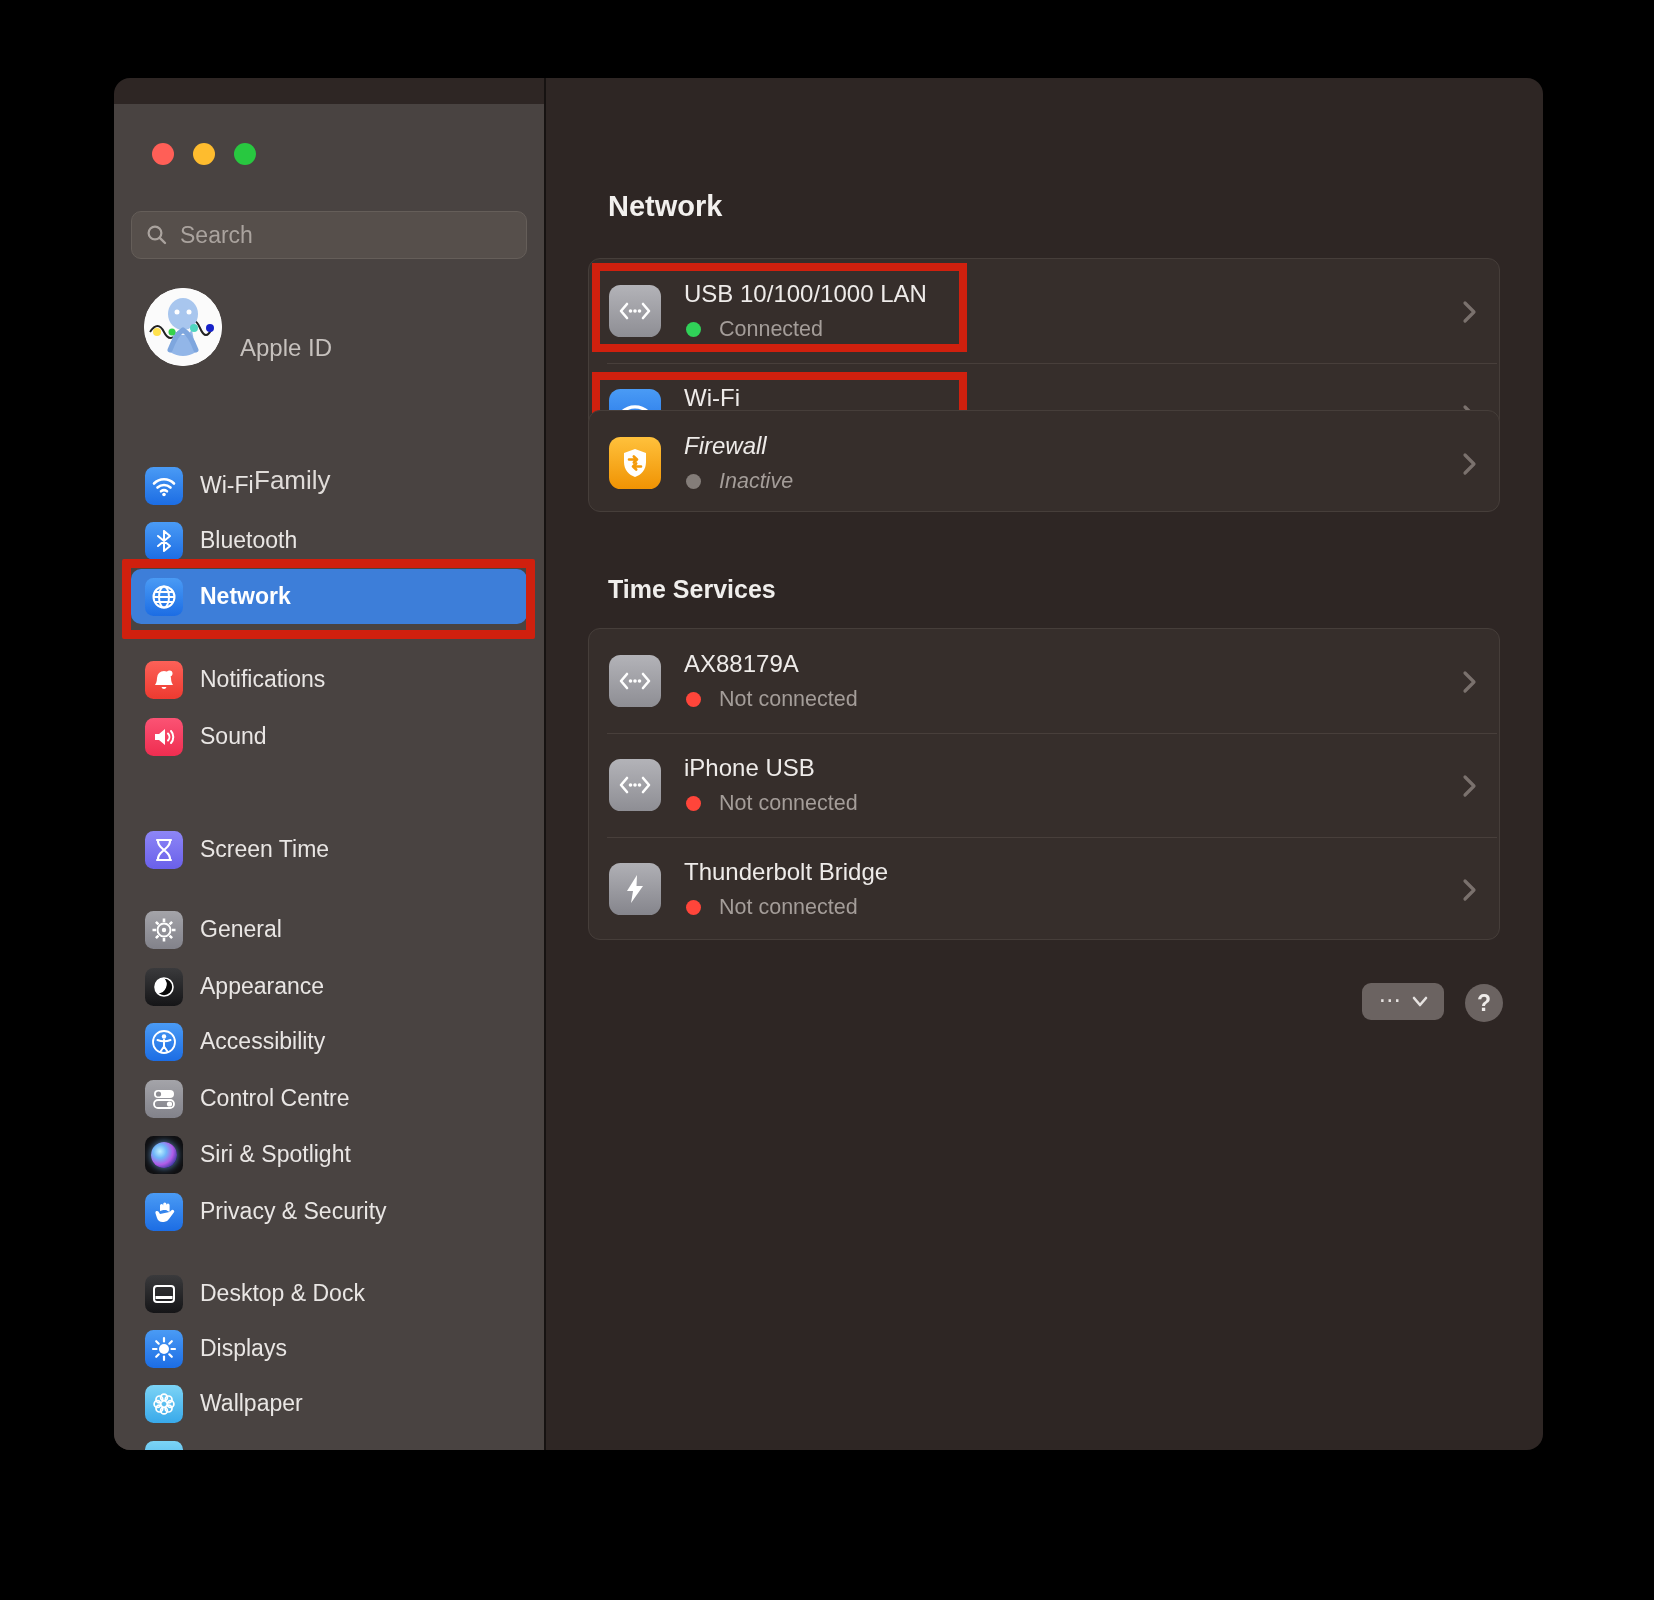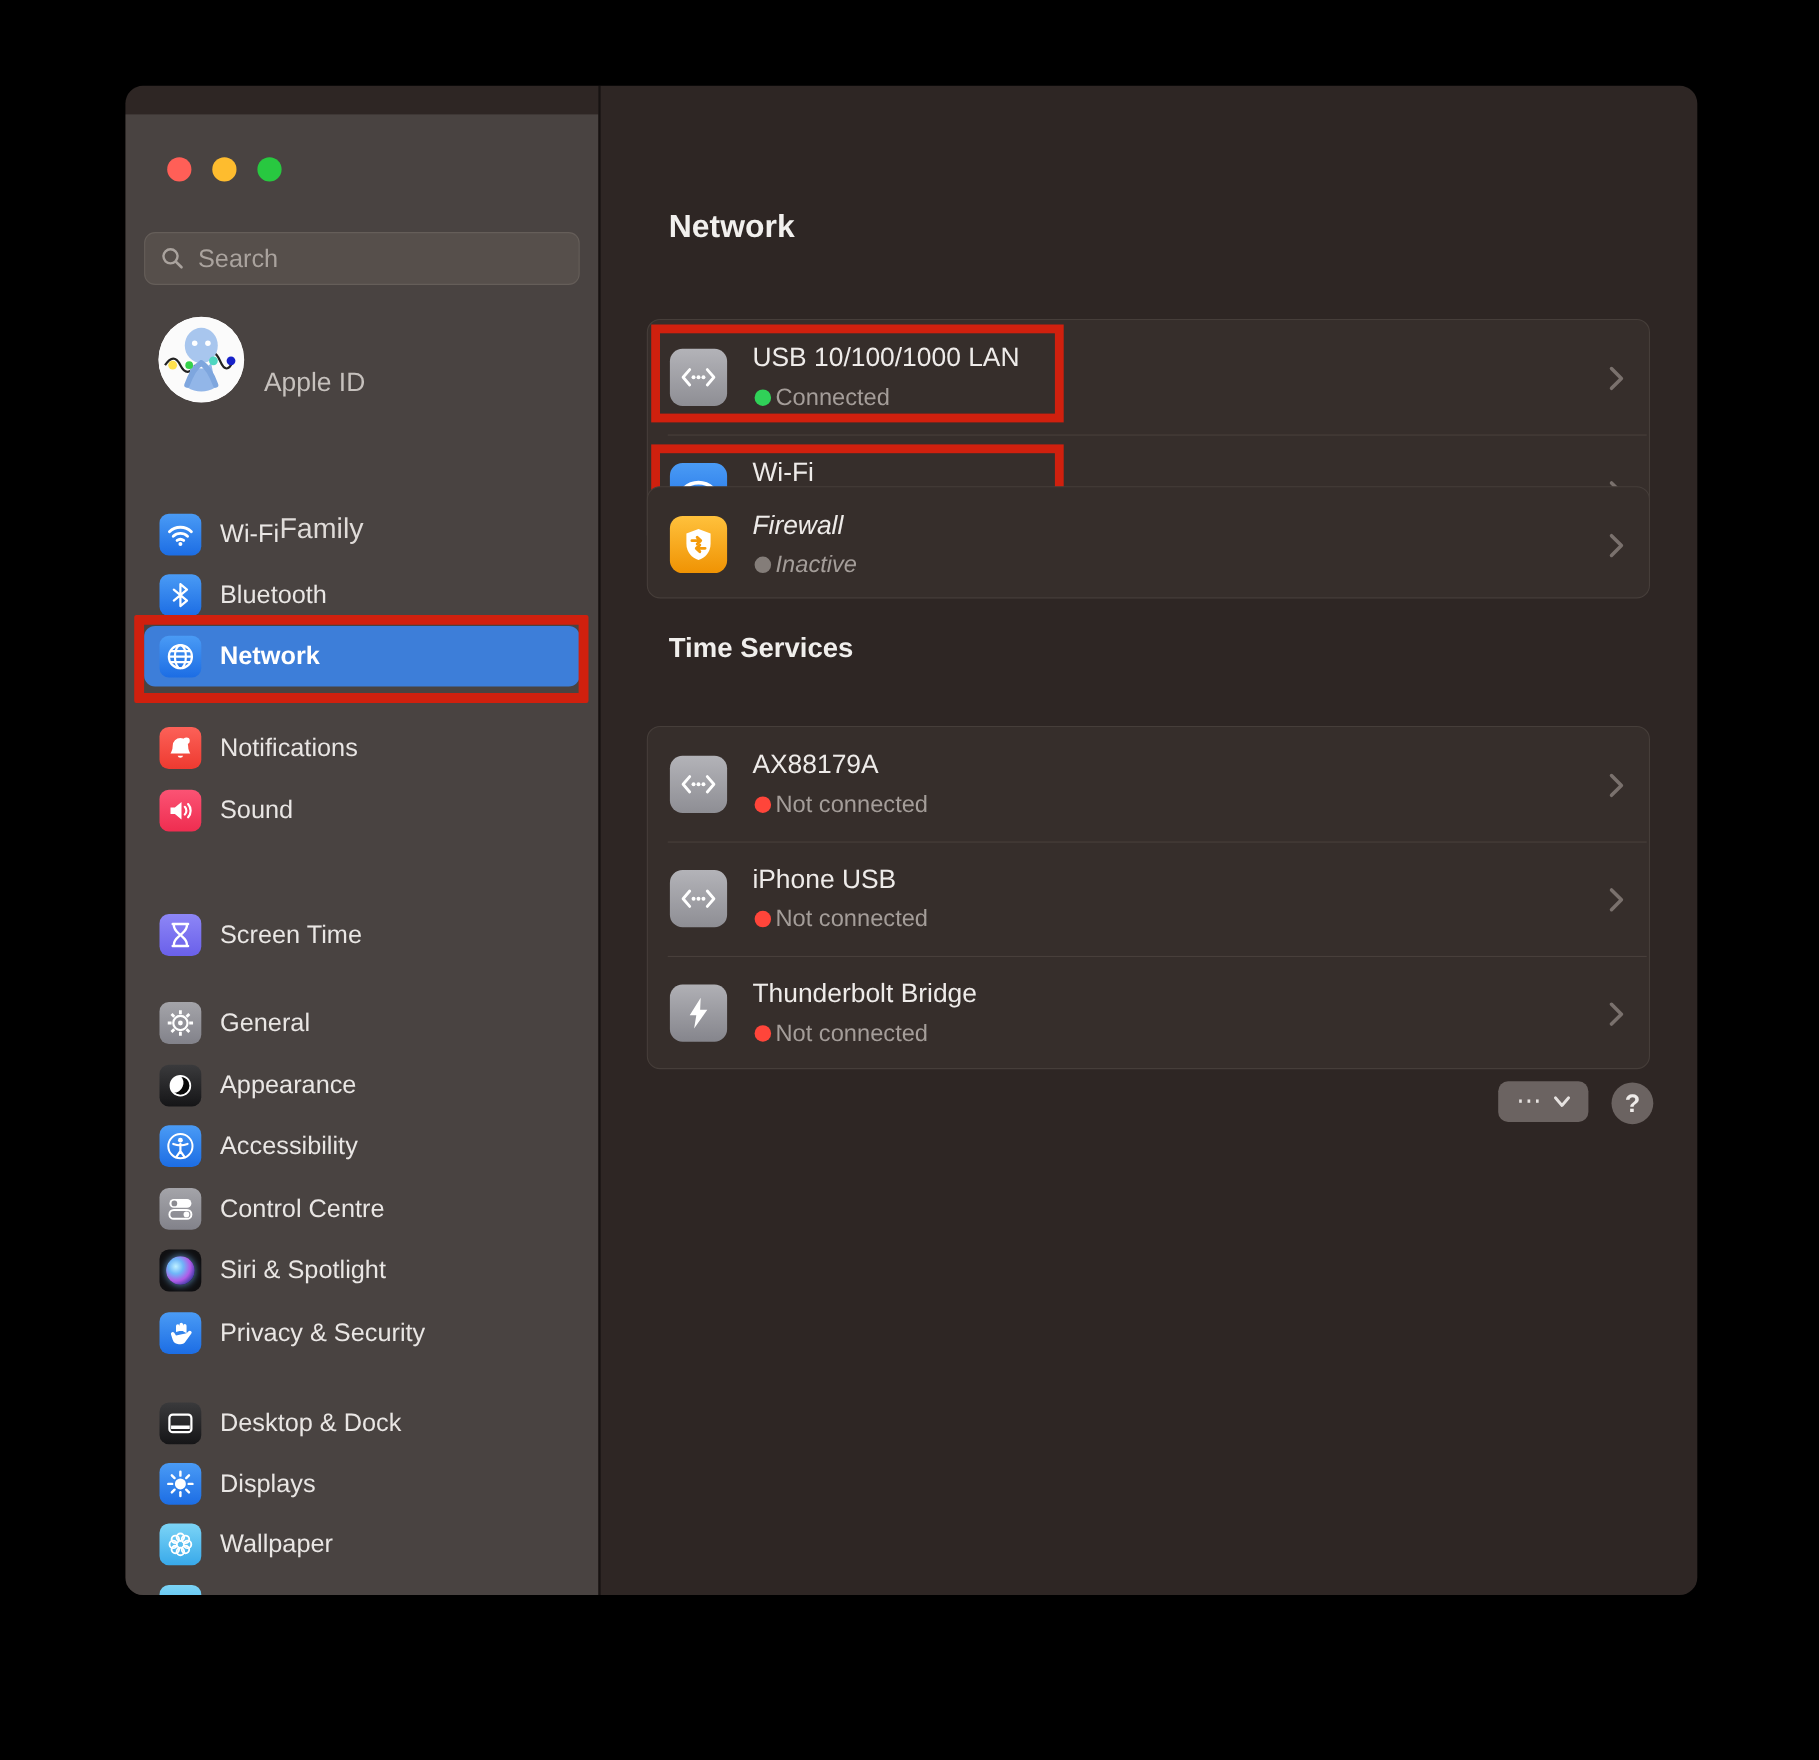--- a/index.html
+++ b/index.html
@@ -54,37 +54,37 @@
   .tile-dark{background:linear-gradient(180deg,#3a3a3c,#151517);}
   .tile-sky{background:linear-gradient(180deg,#7cd4f6,#38a9ea);}
   .tile-siri{background:#101012;}
   .siri-orb{width:26px;height:26px;border-radius:50%;
     background:radial-gradient(circle at 34% 36%,#bff1ff 0%,#6fb6f8 28%,#b05ce8 55%,#1b2f8f 85%);
     box-shadow:0 0 6px 1px rgba(120,190,255,.55);}
 
   
   .page-title{position:absolute;left:62px;top:112px;font-size:29px;font-weight:bold;color:#f2f0ee;}
   .card{position:absolute;left:42px;width:912px;background:#362e2b;border:1px solid #463e3a;
-    border-radius:12px;margin-top:32px;}
+    border-radius:12px;}
   .card1{top:180px;height:208px;}
   .card2{top:332px;height:102px;font-style:italic;}
   .card3{top:550px;height:312px;}
   .hdivider{position:absolute;left:18px;right:2px;height:1px;background:#483f3b;}
   .section-heading{position:absolute;left:62px;top:497px;font-size:25px;font-weight:bold;color:#f0eeec;}
 
   .svc-row{position:absolute;left:0;width:100%;height:104px;}
   .r0{top:0}.r1{top:104px}.r2{top:208px}
   .svc-icon{position:absolute;left:20px;top:26px;width:52px;height:52px;border-radius:11.5px;
     display:flex;align-items:center;justify-content:center;}
   .icon-lan{background:linear-gradient(180deg,#b3b3b8,#8e8e94);}
   .icon-wifi-big{background:linear-gradient(180deg,#4a9bf5,#1c6de4);}
   .icon-firewall{background:linear-gradient(180deg,#ffc13c,#f09303);}
   .icon-bolt{background:linear-gradient(180deg,#b0b0b5,#85858c);}
   .svc-name{position:absolute;left:95px;top:21px;font-size:24px;color:#eeebe9;}
-  .svc-status{position:absolute;left:97px;top:58px;display:flex;align-items:center;gap:4px;}
+  .svc-status{position:absolute;left:97px;top:58px;display:flex;align-items:center;gap:18px;}
   .dot{width:15px;height:15px;border-radius:50%;}
   .dot-green{background:#30d158;}
   .dot-red{background:#ff453a;}
   .dot-gray{background:#847d79;}
   .status-text{font-size:21.5px;color:#a49d99;}
   .chevron{position:absolute;right:22px;top:41px;}
 
   
   .anno{position:absolute;border:8px solid #d0200e;pointer-events:none;}
   .anno-side{left:8px;top:455px;width:413px;height:80px;border-width:9px;border-radius:2px;}

